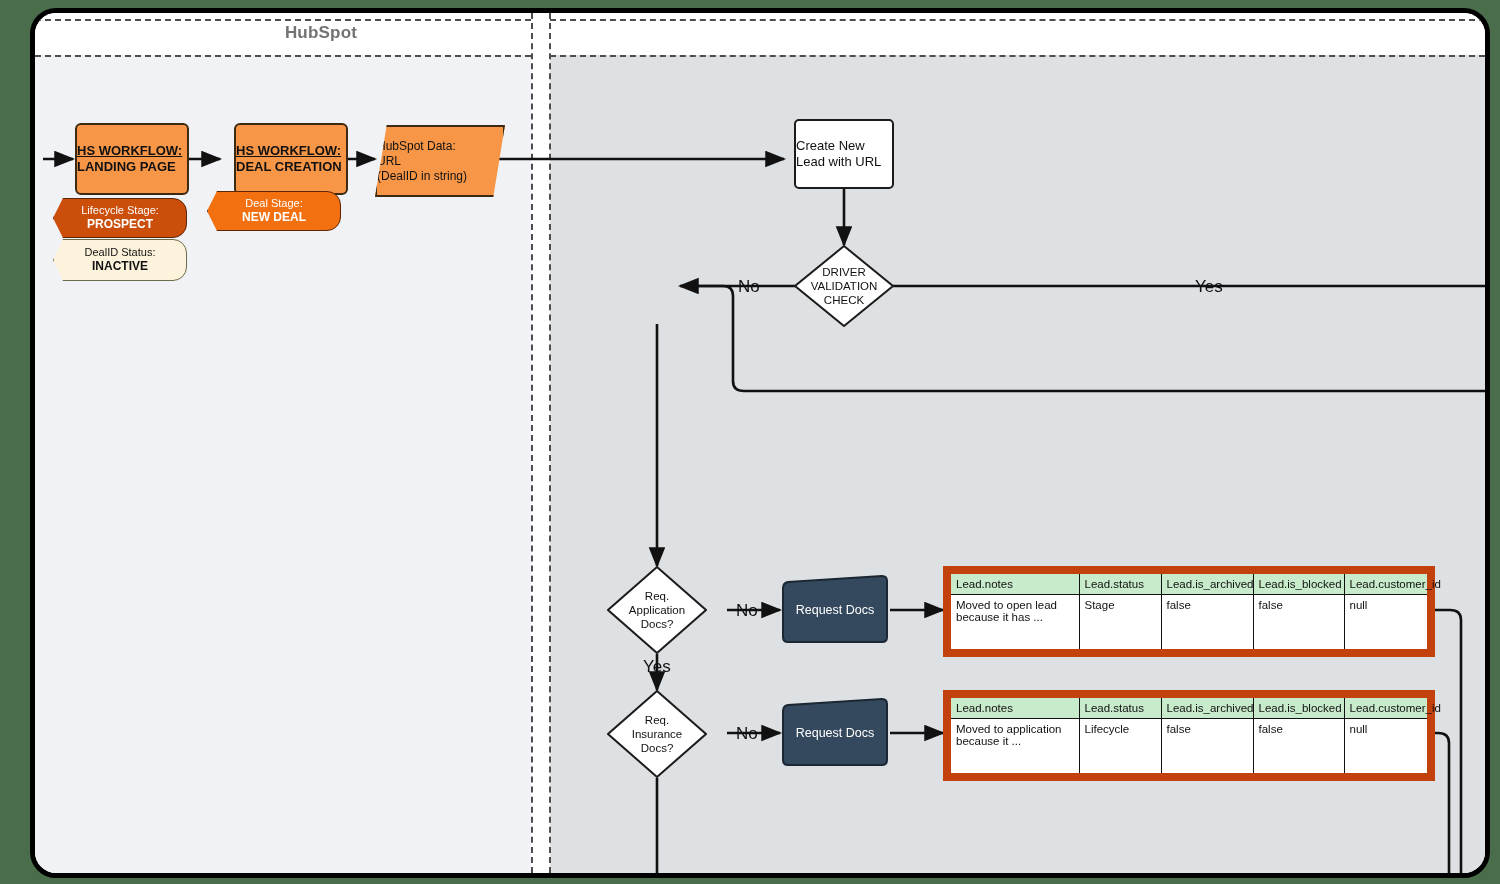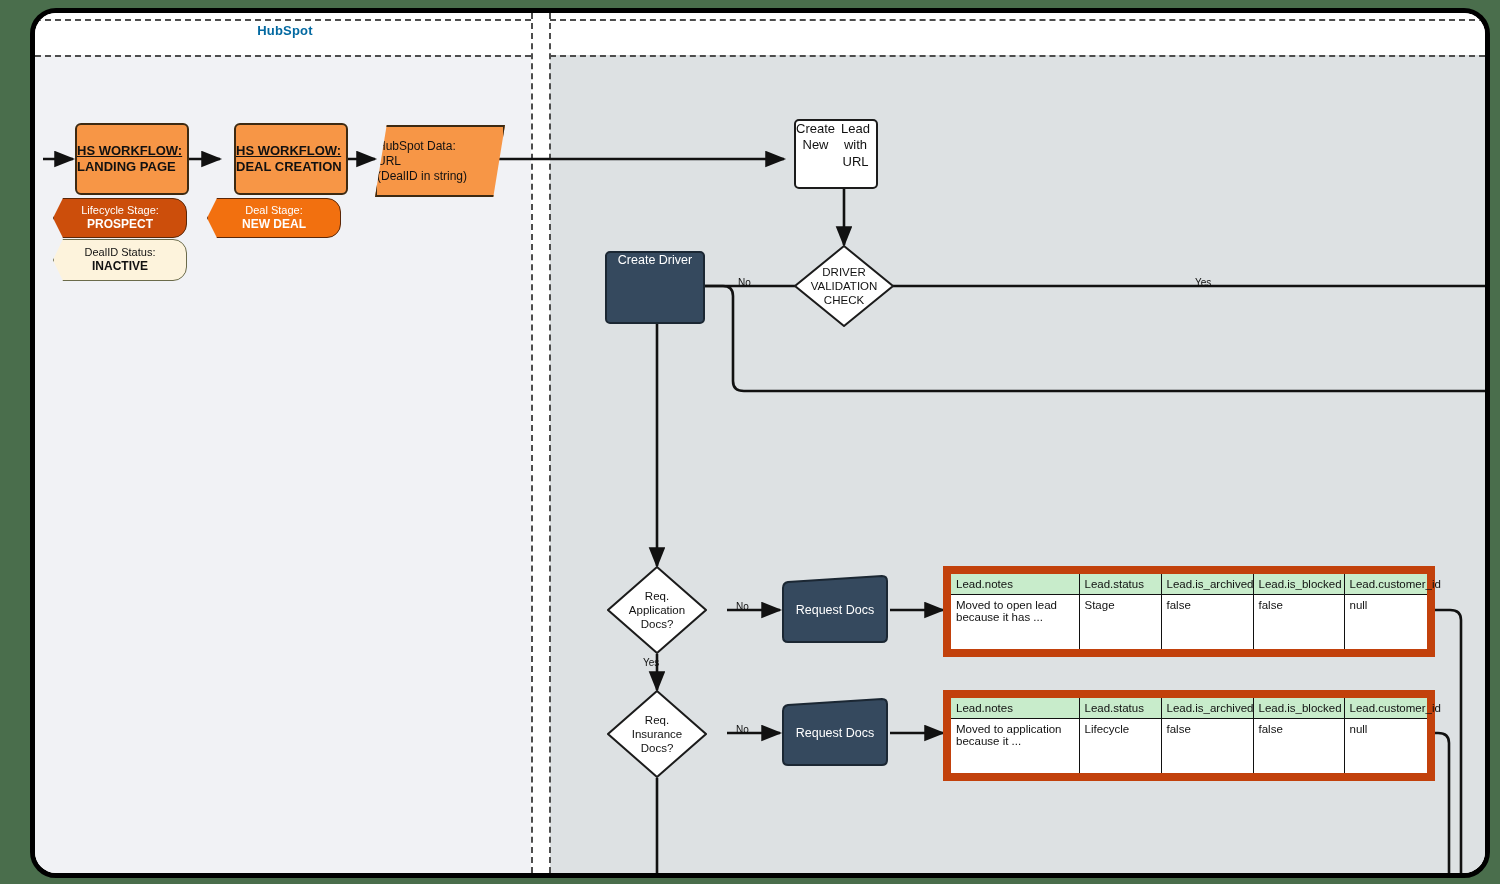--- a/index.html
+++ b/index.html
@@ -17,21 +17,21 @@
   .lane-head{position:absolute;top:0;height:42px;background:#ffffff;}
   .lane-body{position:absolute;top:42px;bottom:0;}
   #laneL-body{background:#f1f2f5;}
   #laneR-body{background:#dde1e3;}
 
   .vdash{position:absolute;top:0;bottom:0;width:0;border-left:2px dashed #4d4d4d;}
   .hdash{position:absolute;height:0;border-top:2px dashed #4d4d4d;}
 
   #laneTitle{
     position:absolute;left:0;top:10px;width:500px;text-align:center;
-    color:#0369a1;font-weight:bold;font-size:13px;letter-spacing:.2px;
+    color:#737373;font-weight:bold;font-size:17px;letter-spacing:.2px;padding-left:36px;
   }
 
   
   #wires{position:absolute;left:0;top:0;width:1450px;height:860px;}
 
   
   .node{position:absolute;box-sizing:border-box;display:flex;
         align-items:flex-start;justify-content:center;text-align:center;
         line-height:1.25;}
 
@@ -64,21 +64,21 @@
   .proc-dark{background:#35495e;border:2px solid #1b2733;border-radius:5px;
              font-size:12.5px;color:#ffffff;}
 
   .diamond-wrap{position:absolute;}
   .diamond-wrap svg{position:absolute;left:0;top:0;}
   .diamond-lbl{position:absolute;left:0;top:0;width:100%;height:100%;
                display:flex;align-items:center;justify-content:center;
                text-align:center;font-size:11.5px;color:#111;line-height:1.22;
                flex-direction:column;}
 
-  .edge-lbl{position:absolute;font-size:10px;color:#111;background:transparent;}
+  .edge-lbl{position:absolute;font-size:17px;color:#111;background:transparent;}
 
   
   .tbl{position:absolute;border-collapse:collapse;background:#fff;
        border:8px solid #c2410c;font-size:11.5px;color:#111;table-layout:fixed;}
   .tbl th,.tbl td{border:1px solid #111;padding:4px 5px;text-align:left;
                   vertical-align:top;font-weight:normal;}
   .tbl th{background:#c8eccb;font-weight:normal;white-space:nowrap;}
   .tbl td{height:46px;}
 </style>
 </head>
@@ -158,49 +158,46 @@
     <span class="t1">Lifecycle Stage:</span>
     <span class="t2">PROSPECT</span>
   </div>
 
   <div class="node hs-para" style="left:340px;top:112px;width:130px;height:72px;flex-direction:column;font-weight:normal;">
     <span>HubSpot Data:</span>
     <span>URL</span>
     <span>(DealID in string)</span>
   </div>
 
-  <div class="node tag tag-mid" style="left:172px;top:185px;width:134px;height:40px;">
+  <div class="node tag tag-mid" style="left:172px;top:178px;width:134px;height:40px;">
     <span class="t1">Deal Stage:</span>
     <span class="t2">NEW DEAL</span>
   </div>
 
   <div class="node tag tag-cream" style="left:18px;top:226px;width:134px;height:42px;">
     <span class="t1">DealID Status:</span>
     <span class="t2">INACTIVE</span>
   </div>
 
-  <div class="node proc-white" style="left:759px;top:106px;width:84px;height:70px;flex-direction:row;">
+  <div class="node proc-white" style="left:759px;top:106px;width:100px;height:70px;flex-direction:column;">
     <span>Create New</span>
     <span>Lead with URL</span>
   </div>
 
   <div class="diamond-wrap" style="left:759px;top:232px;width:100px;height:82px;">
     <svg width="100" height="82" viewBox="0 0 100 82">
       <polygon points="50,1 99,41 50,81 1,41" fill="#ffffff" stroke="#1b1b1b" stroke-width="2"></polygon>
     </svg>
     <div class="diamond-lbl">
       <span>DRIVER</span>
       <span>VALIDATION</span>
       <span>CHECK</span>
     </div>
   </div>
 
-  <div class="node proc-dark" style="left:570px;top:238px;width:100px;height:73px;">
-    <span>Create Driver</span>
-  </div>
 
   <div class="diamond-wrap" style="left:572px;top:553px;width:100px;height:88px;">
     <svg width="100" height="88" viewBox="0 0 100 88">
       <polygon points="50,1 99,44 50,87 1,44" fill="#ffffff" stroke="#1b1b1b" stroke-width="2"></polygon>
     </svg>
     <div class="diamond-lbl">
       <span>Req.</span>
       <span>Application</span>
       <span>Docs?</span>
     </div>

